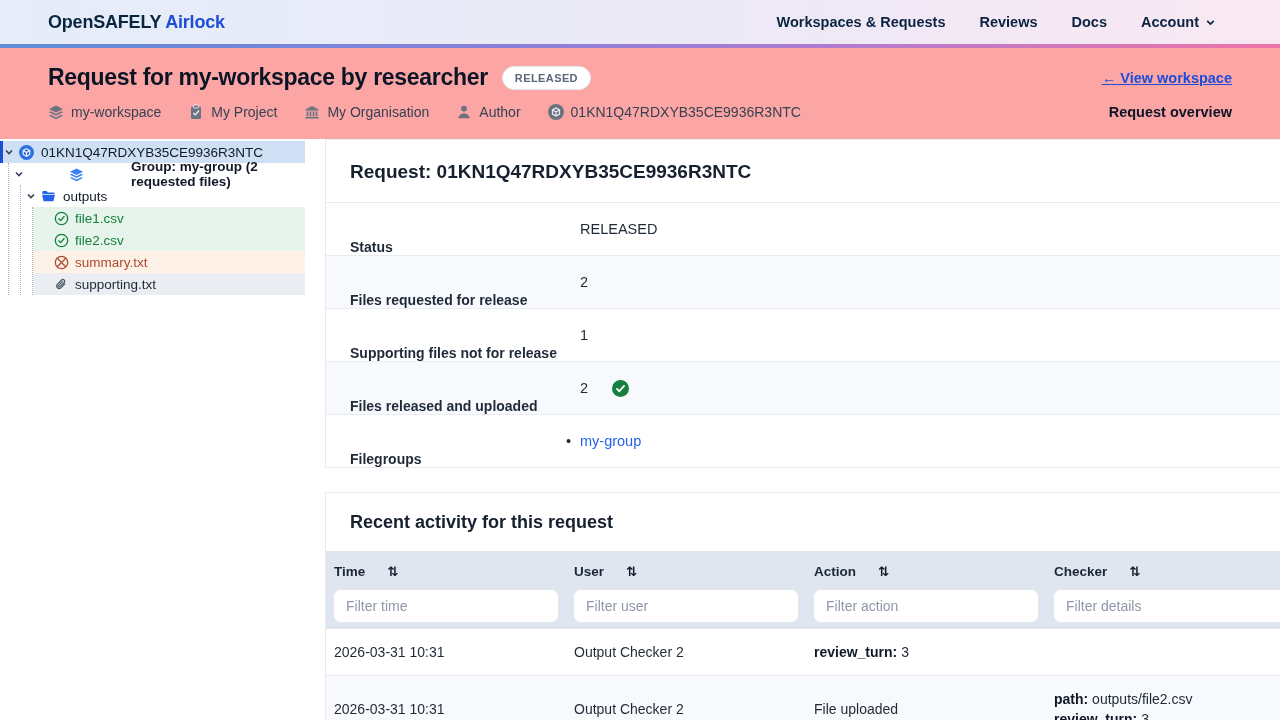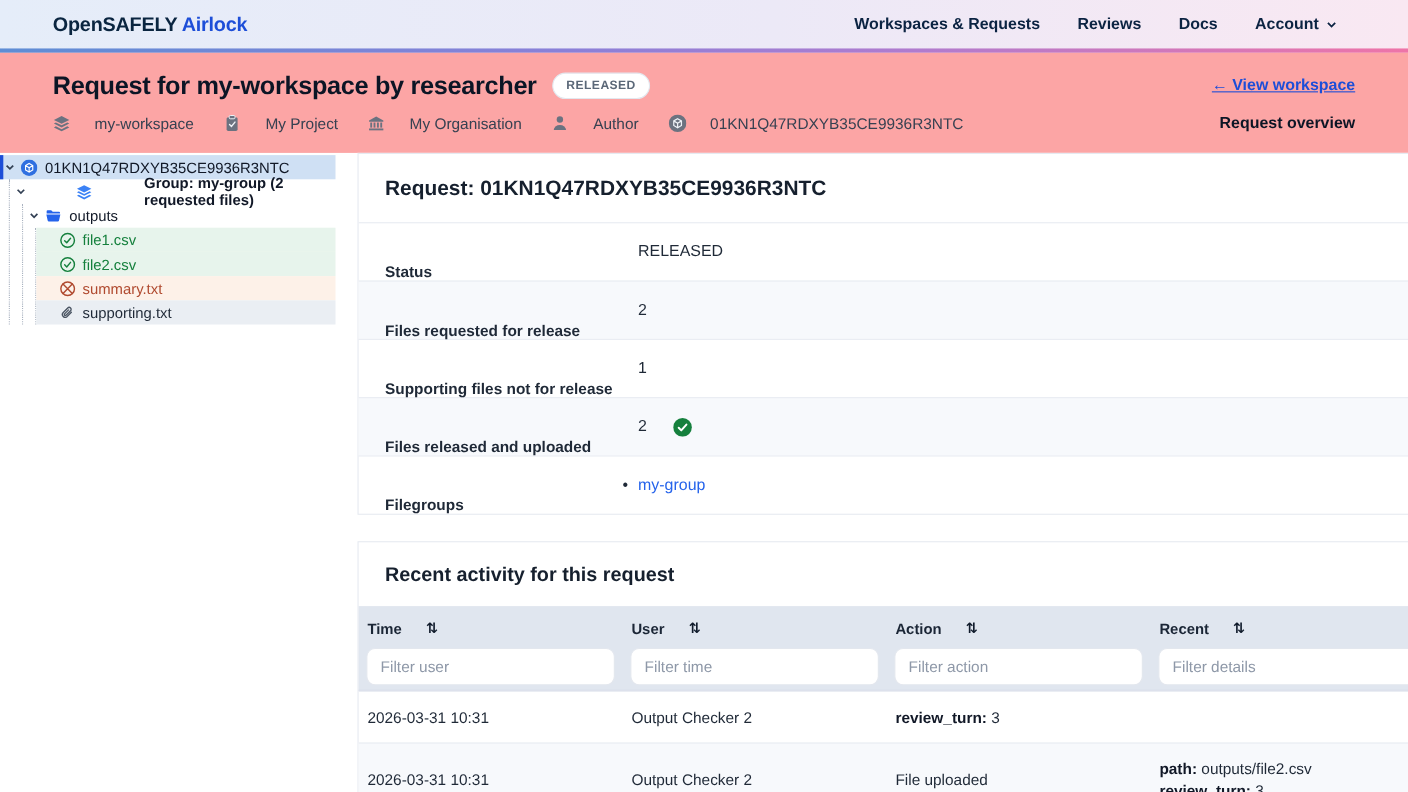--- a/index.html
+++ b/index.html
@@ -21,21 +21,21 @@
   
   .pagehead { height:91px; background:#fca5a5; padding:16px 48px 0 48px; }
   .ph-row1 { display:flex; align-items:center; }
   .ph-title { font-size:23px; font-weight:800; color:#0c1525; letter-spacing:-0.3px; }
   .badge { margin-left:14px; background:#fff; border:1px solid #e3e8ef; border-radius:999px;
     padding:5px 12px; font-size:11px; font-weight:700; letter-spacing:0.4px; color:#5b6878; }
   .ph-link { margin-left:auto; font-size:14.5px; font-weight:600; color:#1d4ed8;
     text-decoration:underline; cursor:pointer; }
   .ph-row2 { display:flex; align-items:center; margin-top:13px; }
   .meta { display:flex; align-items:center; gap:27px; }
-  .meta-item { display:flex; align-items:flex-end; gap:22px; font-size:14px; color:#374151; }
+  .meta-item { display:flex; align-items:flex-end; gap:7px; font-size:14px; color:#374151; }
   .meta-item svg { display:block; }
   .ph-overview { margin-left:auto; font-size:14.5px; font-weight:700; color:#0c1525; }
 
   
   .content { display:flex; height:583px; }
 
   
   .sidebar { width:305px; flex:none; position:relative; padding-top:2px; }
   .trow { height:22px; display:flex; align-items:center; font-size:13.5px; color:#111827; cursor:pointer; position:relative; z-index:1; }
   .trow .chev { width:10px; height:10px; flex:none; margin-right:5px; }
@@ -296,27 +296,27 @@
           </div>
           <div class="thcell">
             <span>User</span>
             <span class="sorticon">⇅</span>
           </div>
           <div class="thcell">
             <span>Action</span>
             <span class="sorticon">⇅</span>
           </div>
           <div class="thcell">
-            <span>Recent</span>
+            <span>Checker</span>
             <span class="sorticon">⇅</span>
           </div>
         </div>
         <div class="tgrid">
+          <div class="tfcell"><input type="text" placeholder="Filter time" style=""></div>
           <div class="tfcell"><input type="text" placeholder="Filter user" style=""></div>
-          <div class="tfcell"><input type="text" placeholder="Filter time" style=""></div>
           <div class="tfcell"><input type="text" placeholder="Filter action" style=""></div>
           <div class="tfcell"><input type="text" placeholder="Filter details" style=""></div>
         </div>
       </div>
 
       <div class="tgrid drow">
         <div class="dcell">2026-03-31 10:31</div>
         <div class="dcell">Output Checker 2</div>
         <div class="dcell">
           <div><span class="dkey">review_turn:</span> <span>3</span></div>

